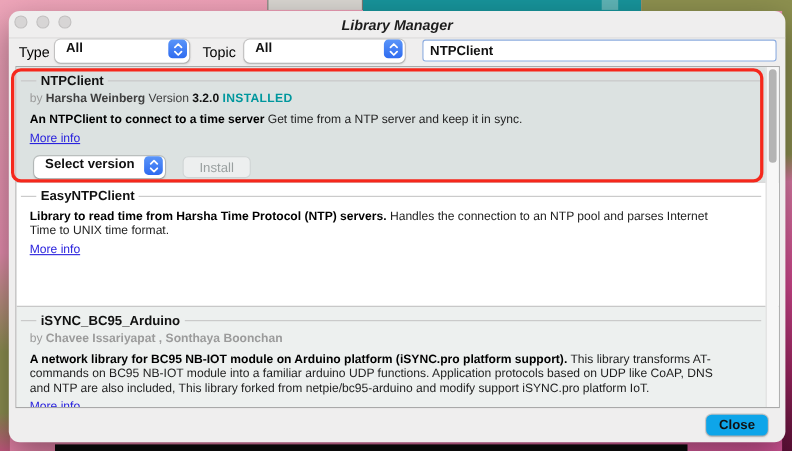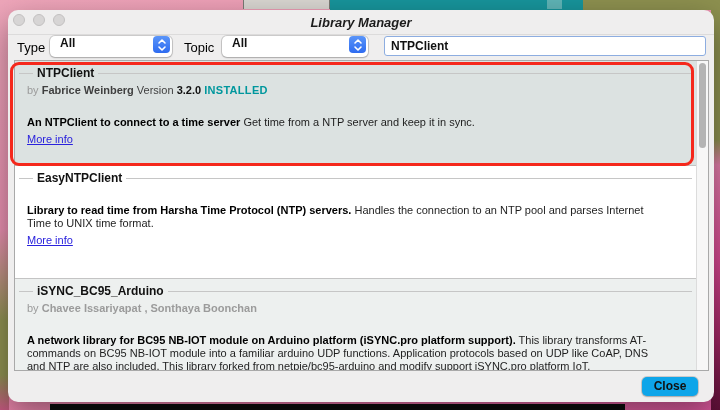--- a/index.html
+++ b/index.html
@@ -55,21 +55,21 @@
   .lib-head { position:relative; height:13px; }
   .lib-head .rule { position:absolute; left:-8px; right:-24px; top:6px; border-top:1px solid #c6c6c6; }
   .lib-name { position:absolute; left:6px; top:0; padding:0 4px; background:var(--bg);
     font-size:12px; line-height:13px; font-weight:bold; color:#111; white-space:nowrap; }
   .byline { margin-top:4px; font-size:11px; line-height:13px; color:#9b9b9b; }
   .byline .author { font-weight:bold; color:#9b9b9b; }
   .e1 .byline .author { color:#3f3f3f; }
   .byline .ver-label { color:#3f3f3f; }
   .byline .ver { font-weight:bold; color:#111; }
   .byline .badge { font-weight:bold; color:#00979d; letter-spacing:.3px; }
-  .desc { margin-top:19px; font-size:11px; line-height:13px; color:#1e1e1e; }
+  .desc { margin-top:6px; font-size:11px; line-height:13px; color:#1e1e1e; }
   .desc .summary { font-weight:bold; color:#000; }
   .more-info { display:inline-block; margin-top:3px; font-size:11px; line-height:12px;
     color:#2a22dd; text-decoration:underline; cursor:pointer; }
   .controls { margin-top:8px; display:flex; align-items:center; }
   .popup.inrow { position:static; margin-left:4px; width:119px; height:20px; }
   .install-btn { margin-left:16px; width:62px; height:20px; box-sizing:border-box;
     background:#edefef; border:1px solid #cfd4d4; border-radius:5px;
     font-size:12px; color:#9aa0a0; text-align:center; line-height:18px; }
 
   
@@ -133,30 +133,41 @@
 
     <div class="list">
 
       <div class="entry e1">
         <div class="lib-head">
           <span class="rule"></span>
           <span class="lib-name">NTPClient</span>
         </div>
         <div class="byline">
           <span>by</span>
-          <span class="author">Fabrice Weinberg</span>
+          <span class="author">Harsha Weinberg</span>
           <span class="ver-label">Version</span>
           <span class="ver">3.2.0</span>
           <span class="badge">INSTALLED</span>
         </div>
         <div class="desc">
           <span class="summary">An NTPClient to connect to a time server</span>
           <span>Get time from a NTP server and keep it in sync.</span>
         </div>
         <a class="more-info">More info</a>
+        <div class="controls">
+          <div class="popup inrow">
+            <span class="pval">Select version</span>
+            <span class="pcap">
+              <svg width="10" height="14" viewBox="0 0 10 14">
+                  <path d="M2 5 L5 2 L8 5 M2 9 L5 12 L8 9" stroke="#fff" stroke-width="1.6" fill="none" stroke-linecap="round" stroke-linejoin="round"></path>
+                </svg>
+            </span>
+          </div>
+          <div class="install-btn">Install</div>
+        </div>
       </div>
 
       <div class="entry e2">
         <div class="lib-head">
           <span class="rule"></span>
           <span class="lib-name">EasyNTPClient</span>
         </div>
         <div class="desc">
           <span class="summary">Library to read time from Harsha Time Protocol (NTP) servers.</span>
           <span>Handles the connection to an NTP pool and parses Internet Time to UNIX time format.</span>

